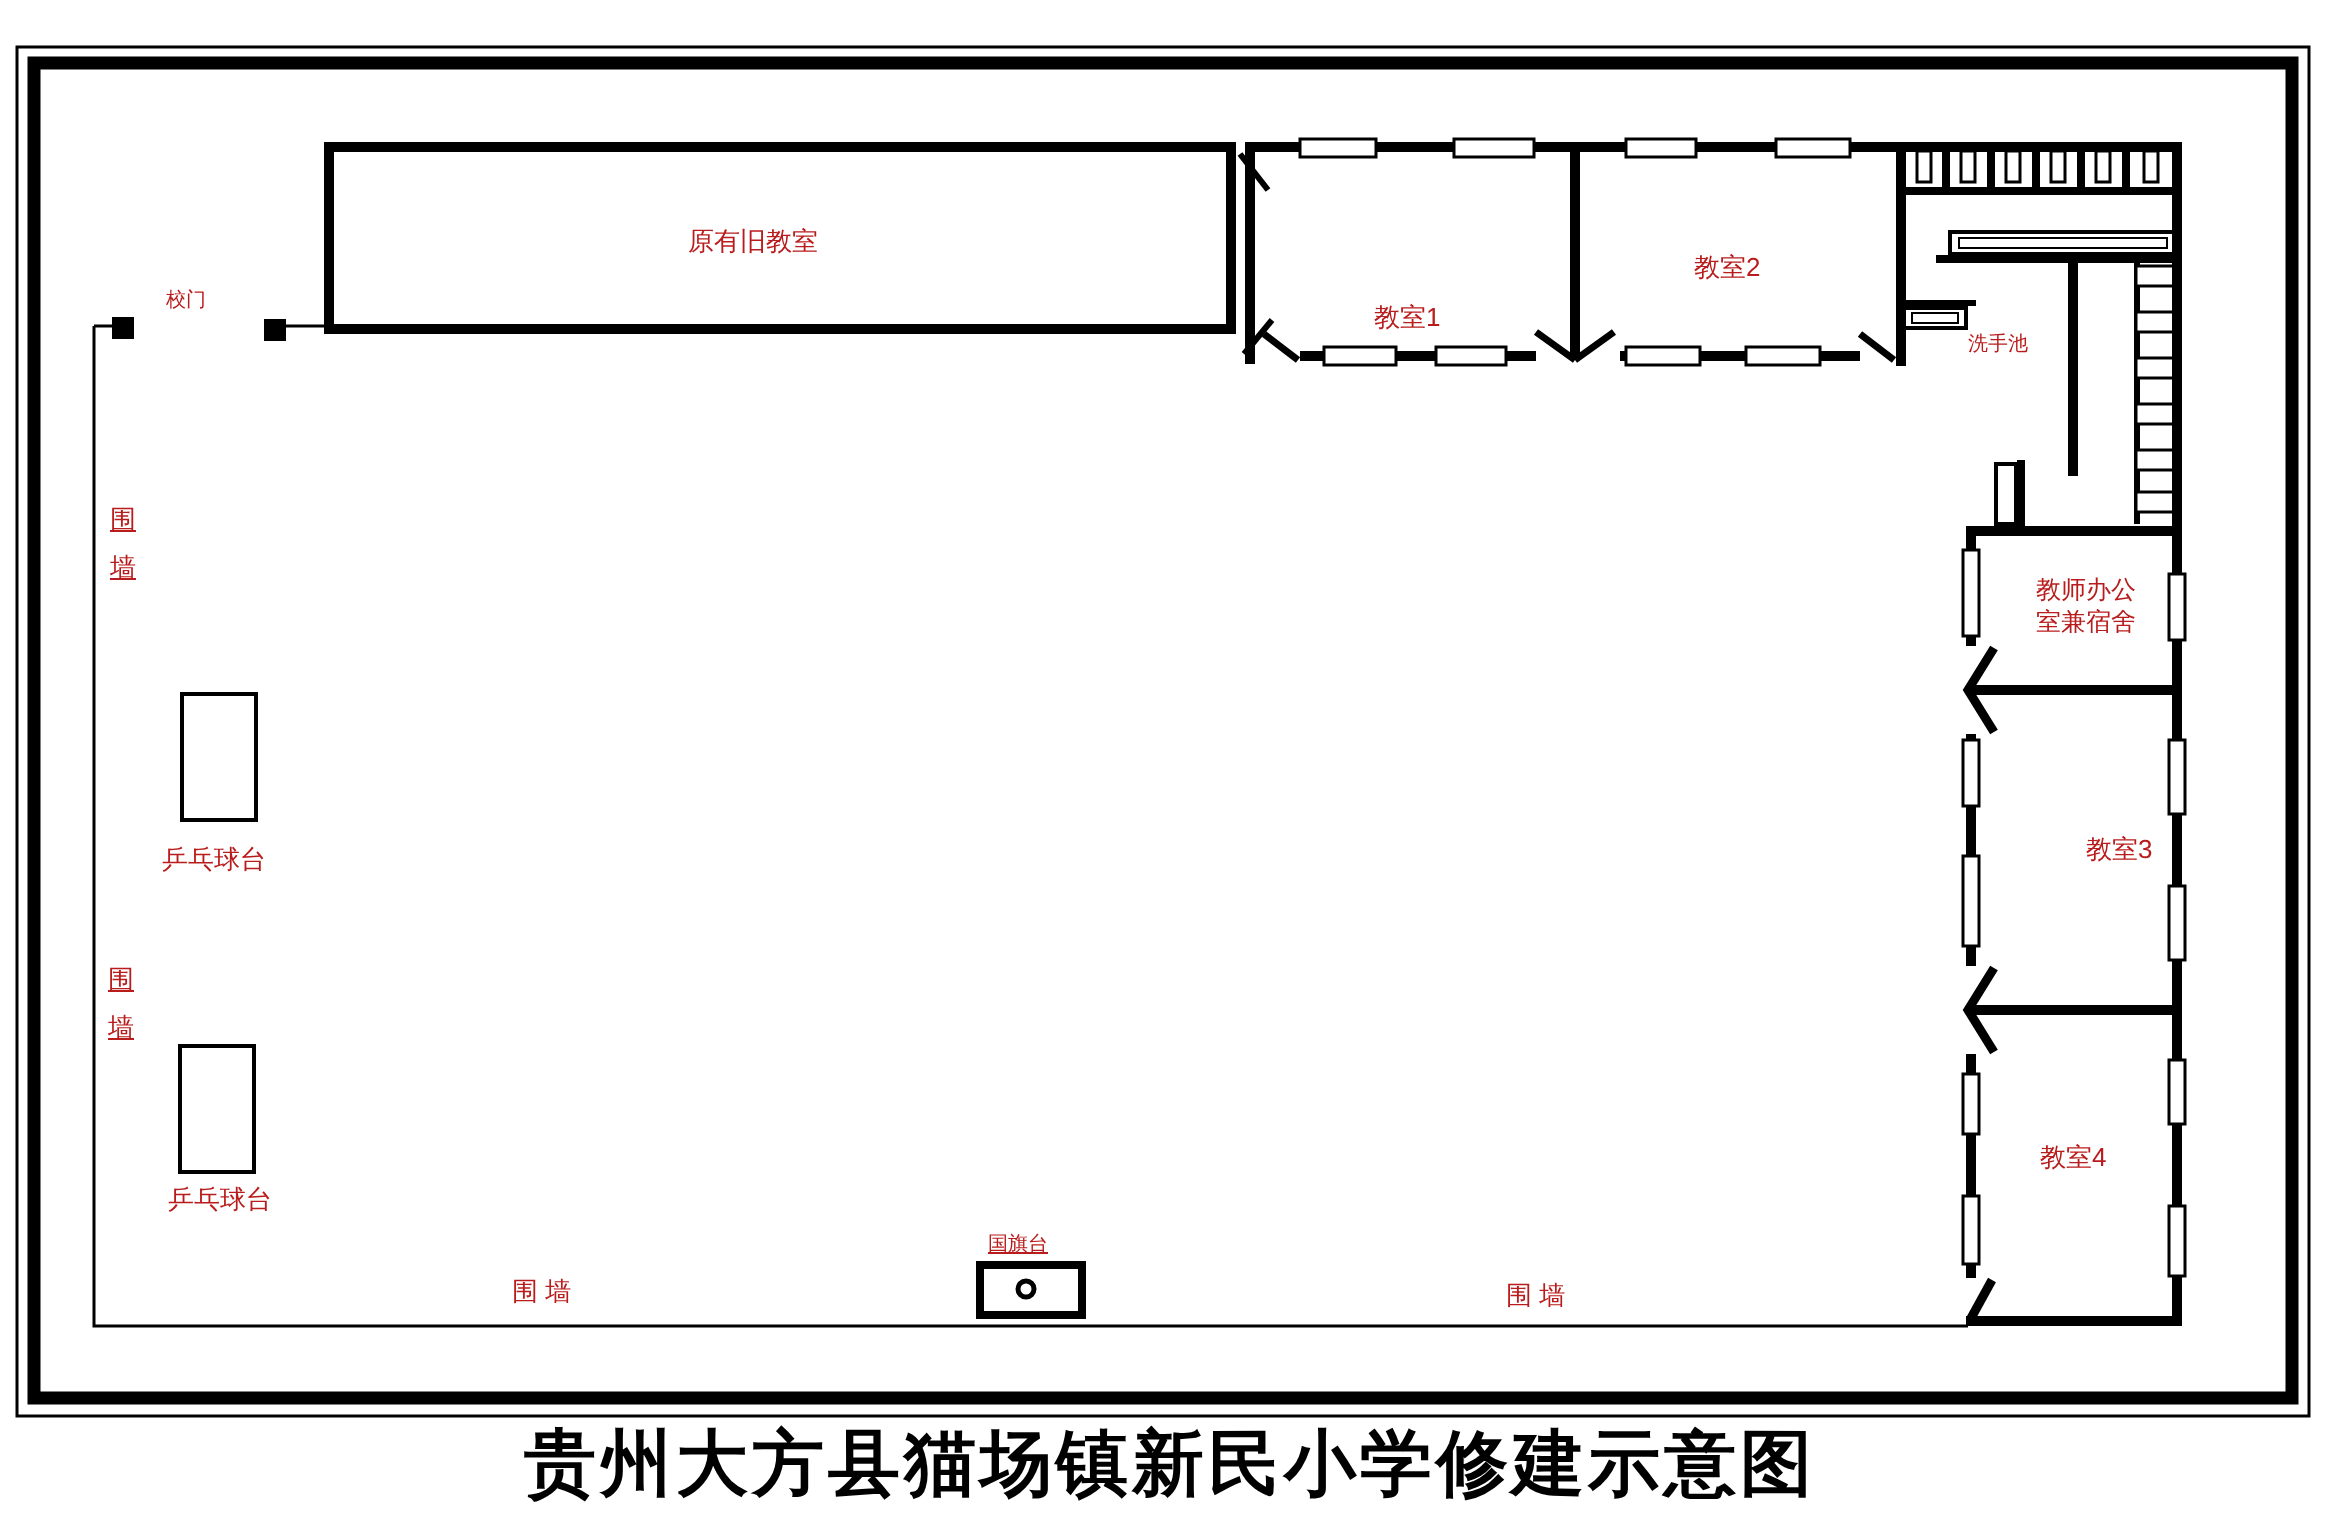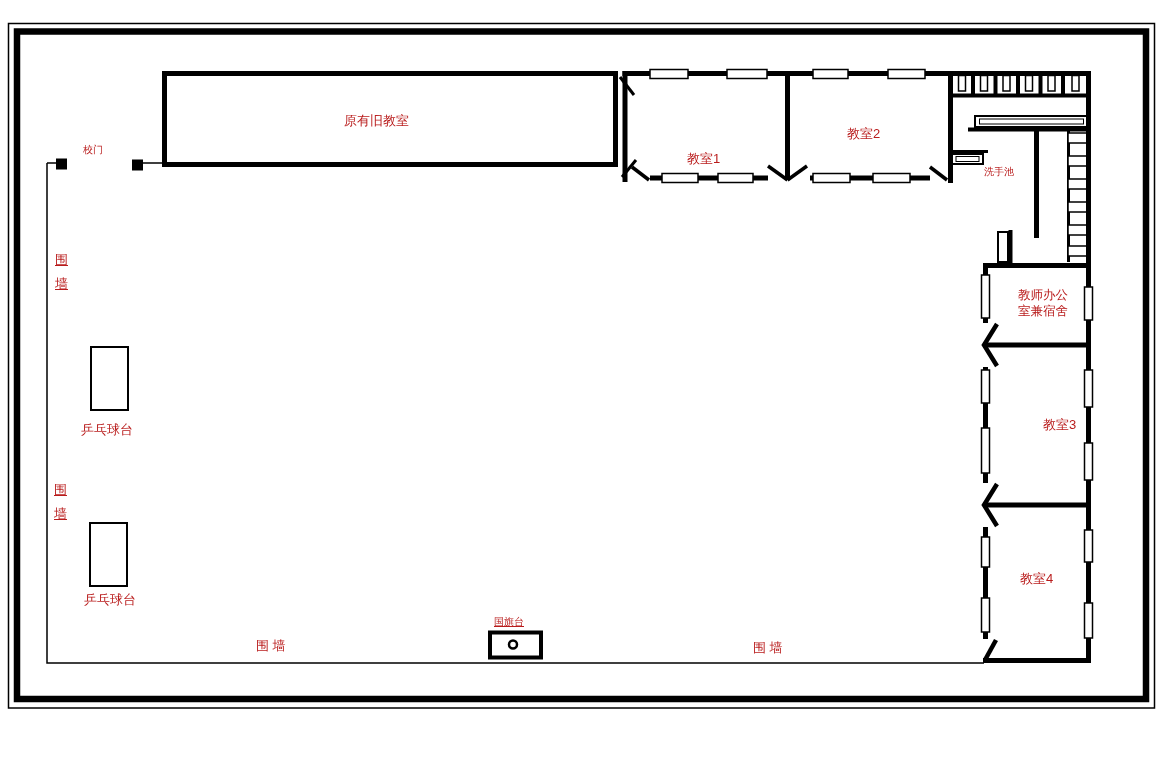--- a/index.html
+++ b/index.html
@@ -176,13 +176,14 @@
   <div class="lbl lbl-13" style="left:1019px; top:416px;margin-left:24px;">教室3</div>
   <div class="lbl lbl-13" style="left:1020px; top:570px;">教室4</div>
   <div class="lbl vertical-lbl" style="left:55px; top:248px;">围墙</div>
   <div class="lbl vertical-lbl" style="left:54px; top:478px;">围墙</div>
   <div class="lbl lbl-13" style="left:81px; top:421px;">乒乓球台</div>
   <div class="lbl lbl-13" style="left:84px; top:591px;">乒乓球台</div>
   <div class="lbl lbl-12" style="left:494px; top:615px;text-decoration:underline;">国旗台</div>
   <div class="lbl lbl-13" style="left:256px; top:637px;">围 墙</div>
   <div class="lbl lbl-13" style="left:753px; top:639px;">围 墙</div>
 
+  <div class="title">贵州大方县猫场镇新民小学修建示意图</div>
 </div>
 
 </body></html>

